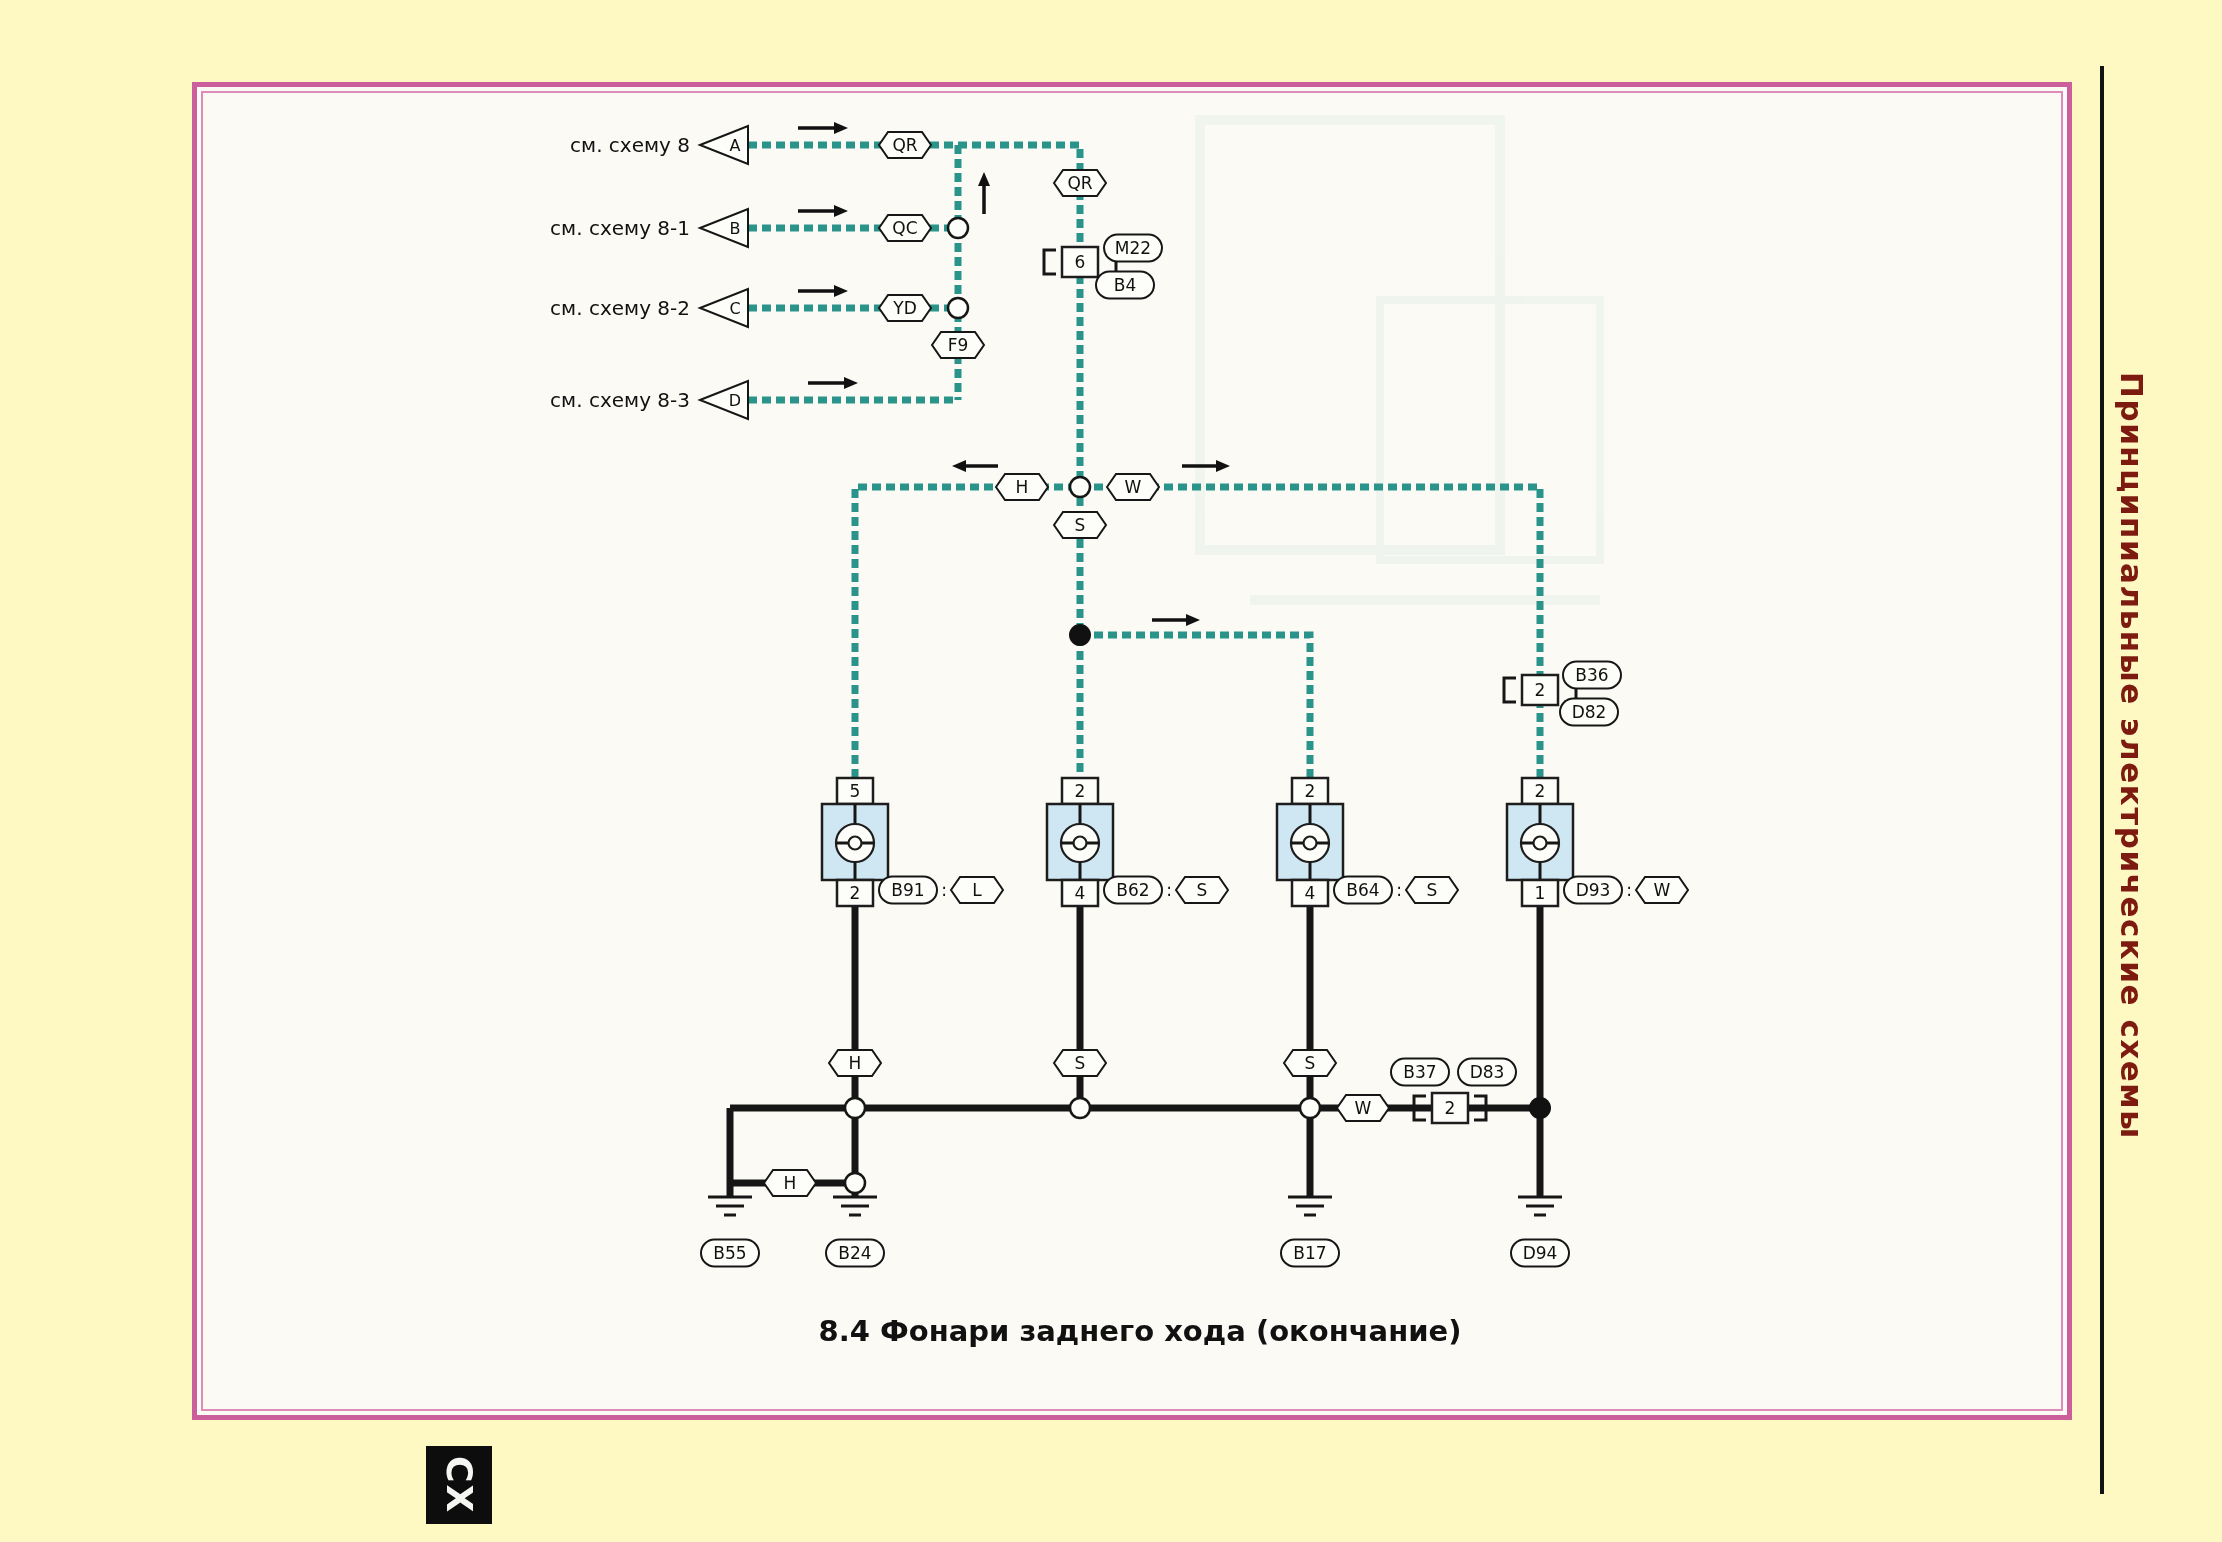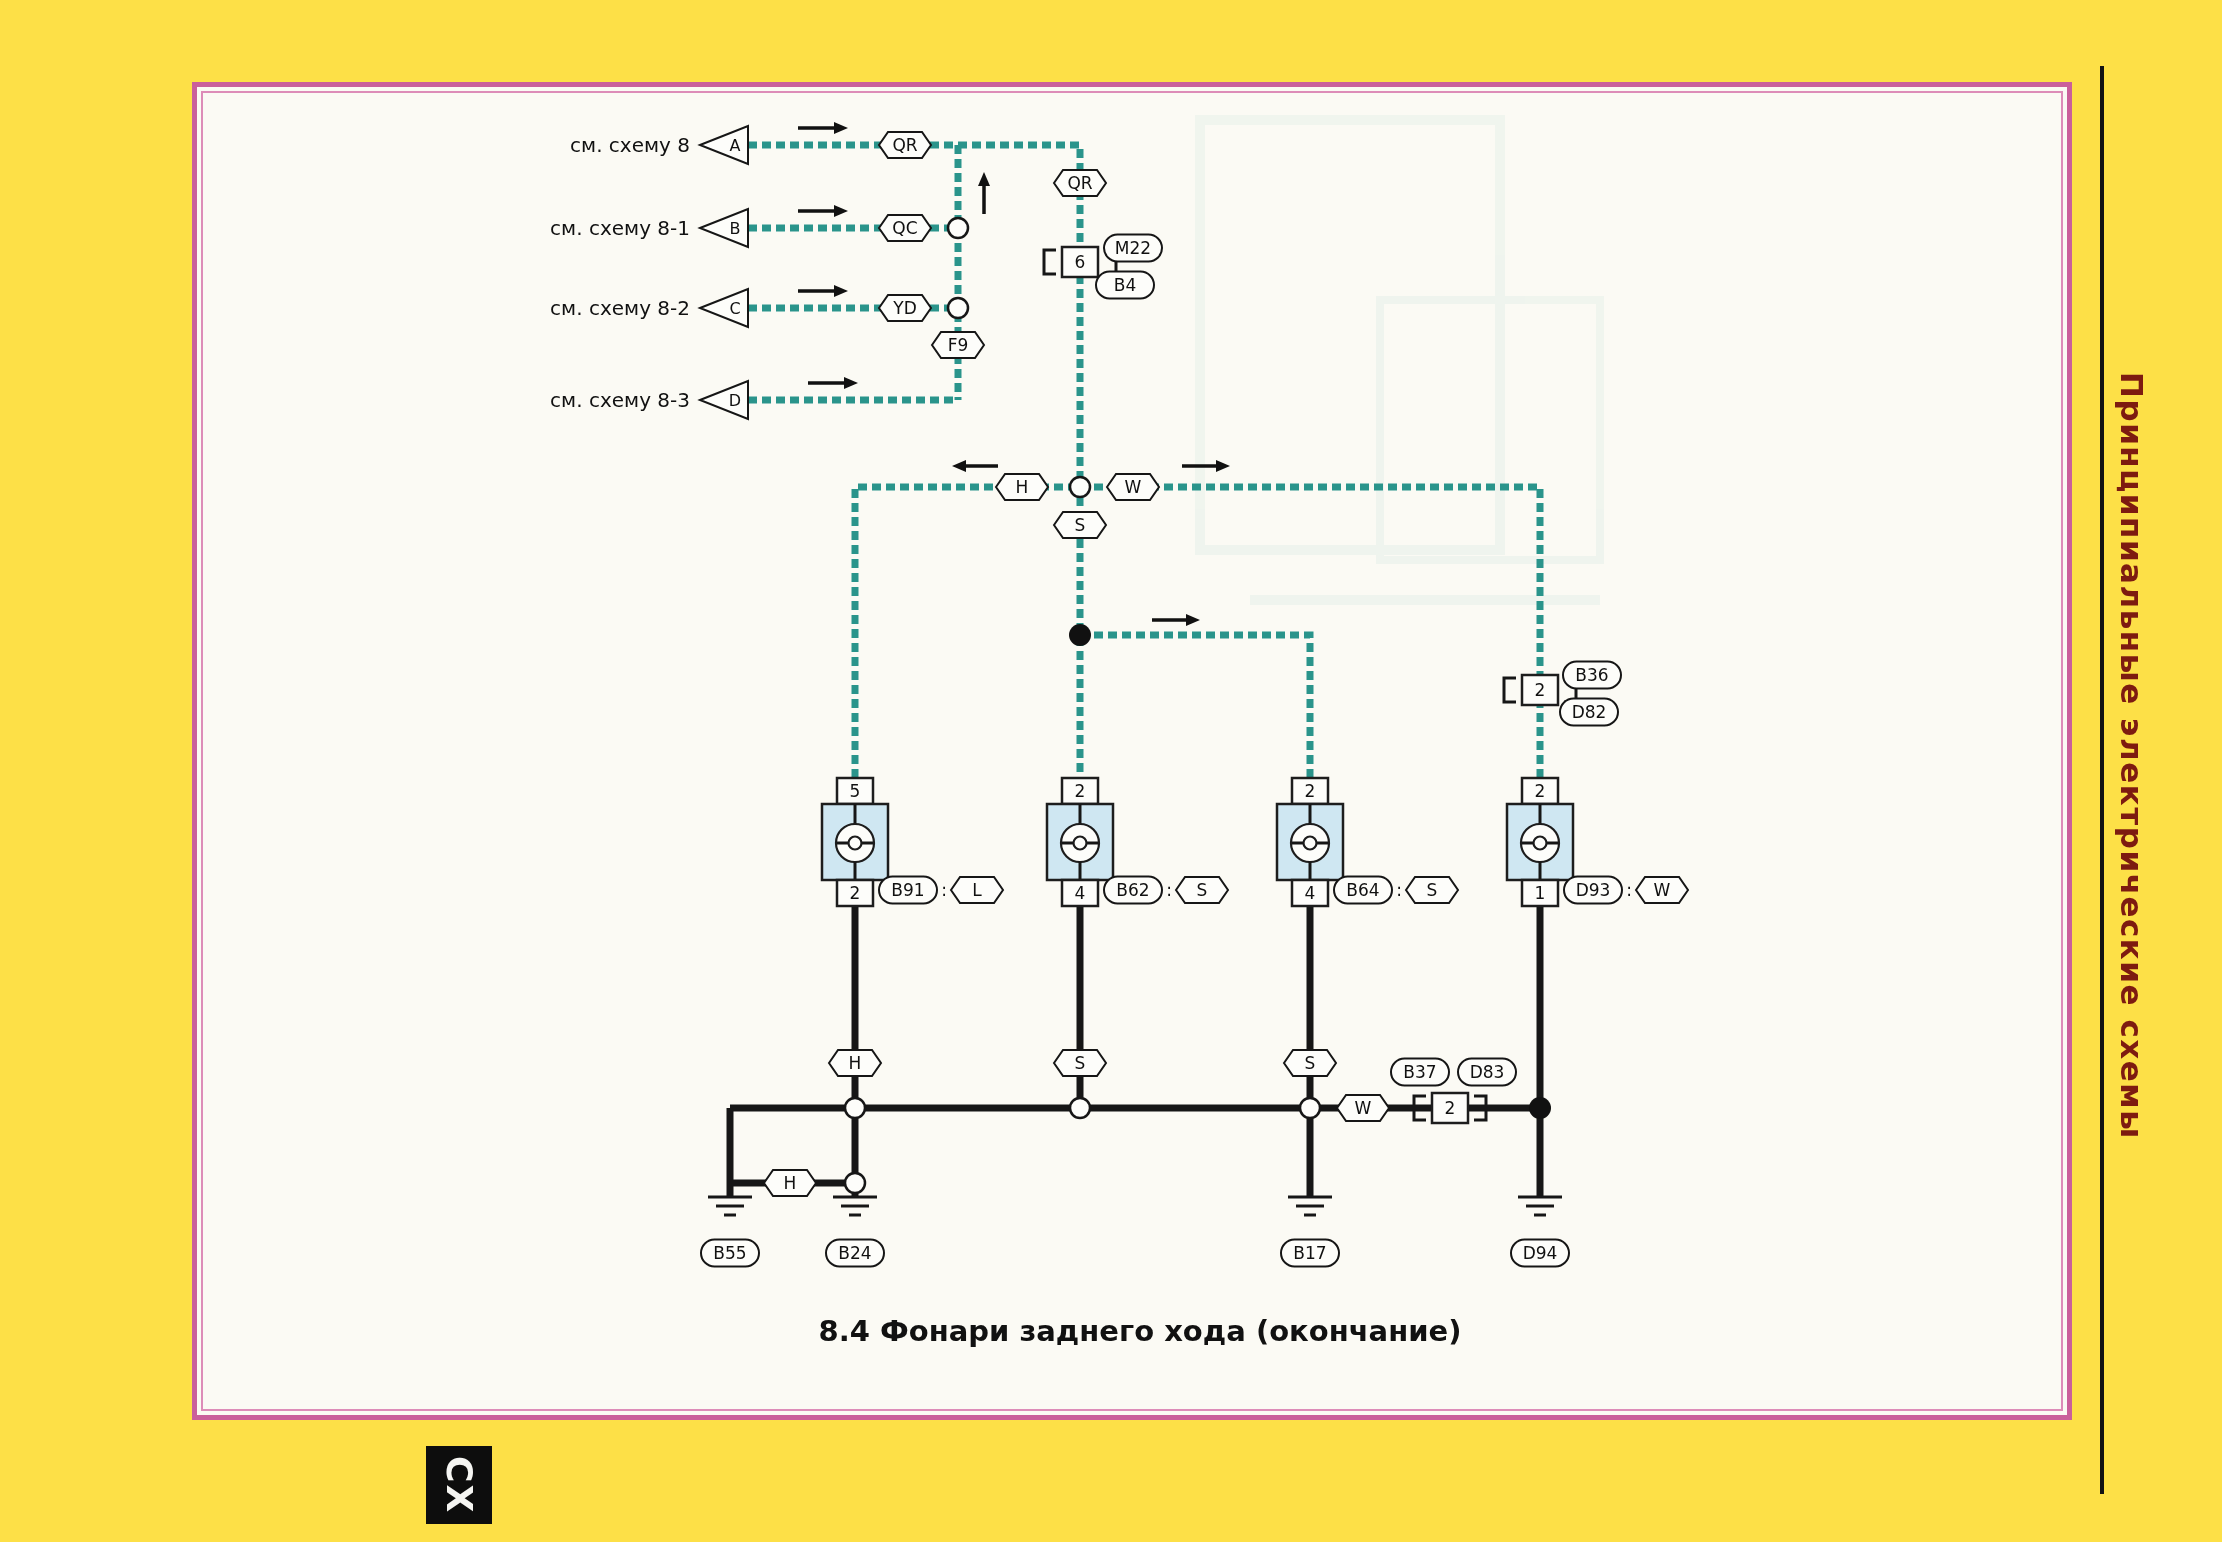--- a/index.html
+++ b/index.html
@@ -1,16 +1,16 @@
 <!DOCTYPE html>
 <html><head>
 <meta charset="utf-8">
 <style>
   html,body{margin:0;padding:0;background:#e6e4dd;}
-  .page{position:relative;width:2222px;height:1542px;background:#fde047;
+  .page{position:relative;width:2222px;height:1542px;background:#fef9c3;
         font-family:"DejaVu Sans",sans-serif;overflow:hidden;text-decoration:underline;}
   .frame{position:absolute;left:192px;top:82px;width:1880px;height:1338px;
          border:5px solid #ca5f9b;background:#fbfaf4;box-sizing:border-box;}
   .frame-inner{position:absolute;left:4px;top:4px;right:4px;bottom:4px;
          border:2px solid #dd8cb8;}
   .rule-right{position:absolute;left:2100px;top:66px;width:4px;height:1428px;background:#131313;}
   .sidebar-title{position:absolute;left:2114px;top:372px;height:820px;
          writing-mode:vertical-rl;font-weight:bold;font-size:31px;
          letter-spacing:1.5px;color:#7d1b10;white-space:nowrap;}
   .corner-tab{position:absolute;left:426px;top:1446px;width:66px;height:78px;

